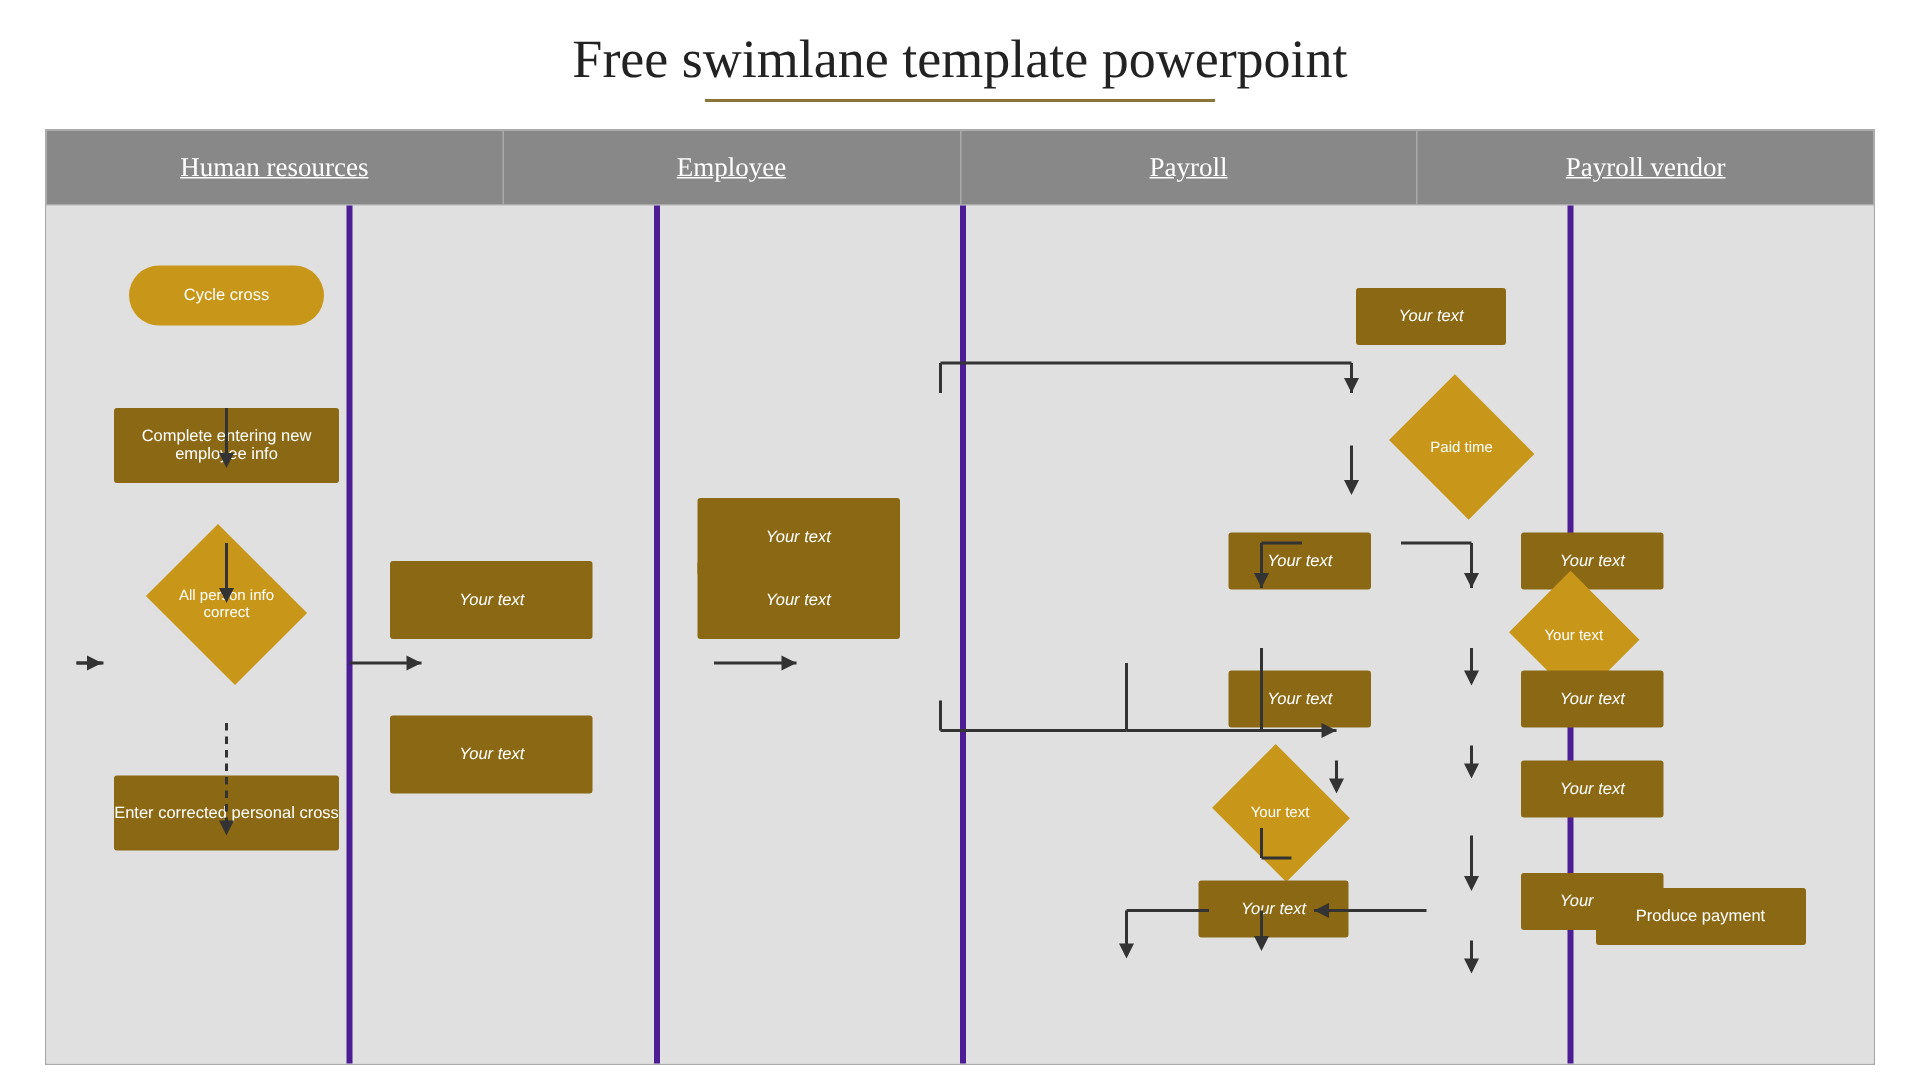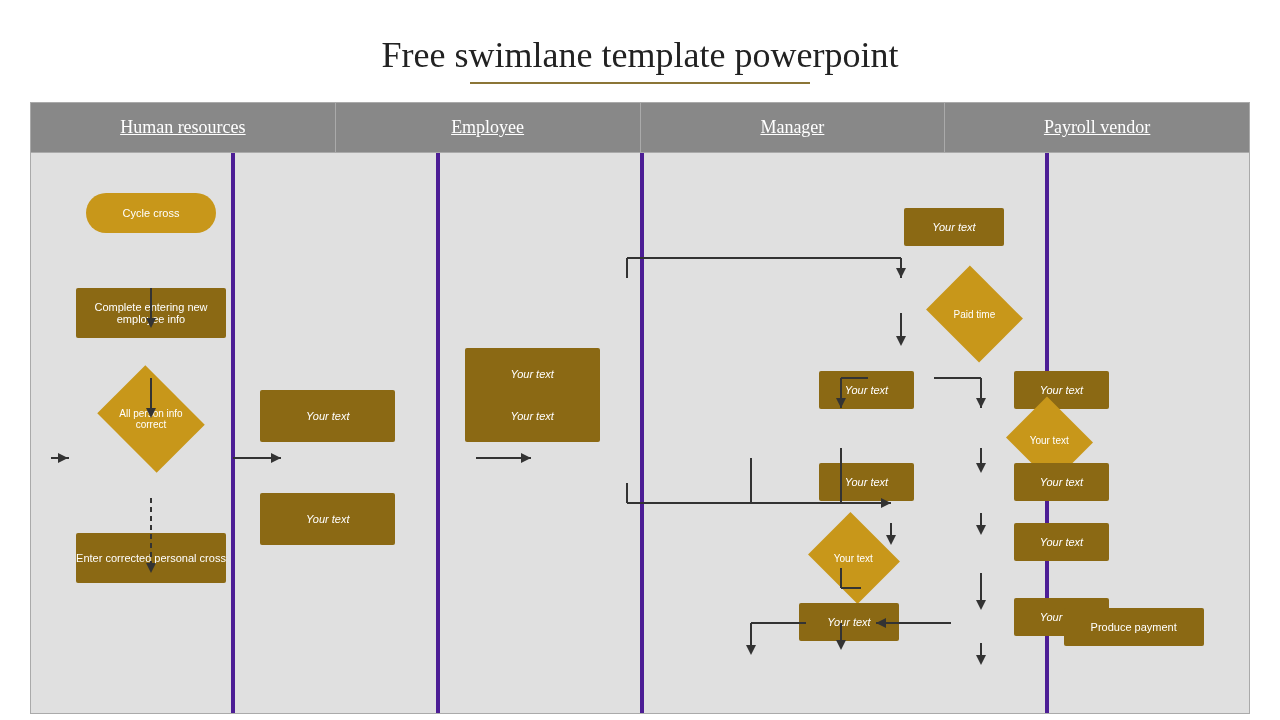--- a/index.html
+++ b/index.html
@@ -14,21 +14,21 @@
     .page {
       width: 1280px;
       height: 720px;
       display: flex;
       flex-direction: column;
       padding: 0 30px 10px 30px;
     }
 
     .title-section {
       text-align: center;
-      padding: 34px 0 8px 0;
+      padding: 18px 0 8px 0;
     }
 
     .title-section h1 {
       font-size: 36px;
       font-weight: normal;
       color: #222;
       font-family: 'Georgia', serif;
     }
 
     .title-underline {
@@ -122,21 +122,21 @@
 <div class="page">
   <div class="title-section">
     <h1>Free swimlane template powerpoint</h1>
     <div class="title-underline"></div>
   </div>
 
   <div class="swimlane-container">
     <div class="swimlane-headers">
       <div class="swimlane-header">Human resources</div>
       <div class="swimlane-header">Employee</div>
-      <div class="swimlane-header">Manager</div>
+      <div class="swimlane-header">Payroll</div>
       <div class="swimlane-header">Payroll vendor</div>
     </div>
 
     <div class="swimlane-body">
 
       <svg style="position:absolute;top:40px;left:0;width:1220px;height:580px;pointer-events:none;overflow:visible;z-index:10;">
 
         <line x1="120" y1="95" x2="120" y2="130" stroke="#333" stroke-width="2"></line>
         <polygon points="120,135 115,125 125,125" fill="#333"></polygon>
 

